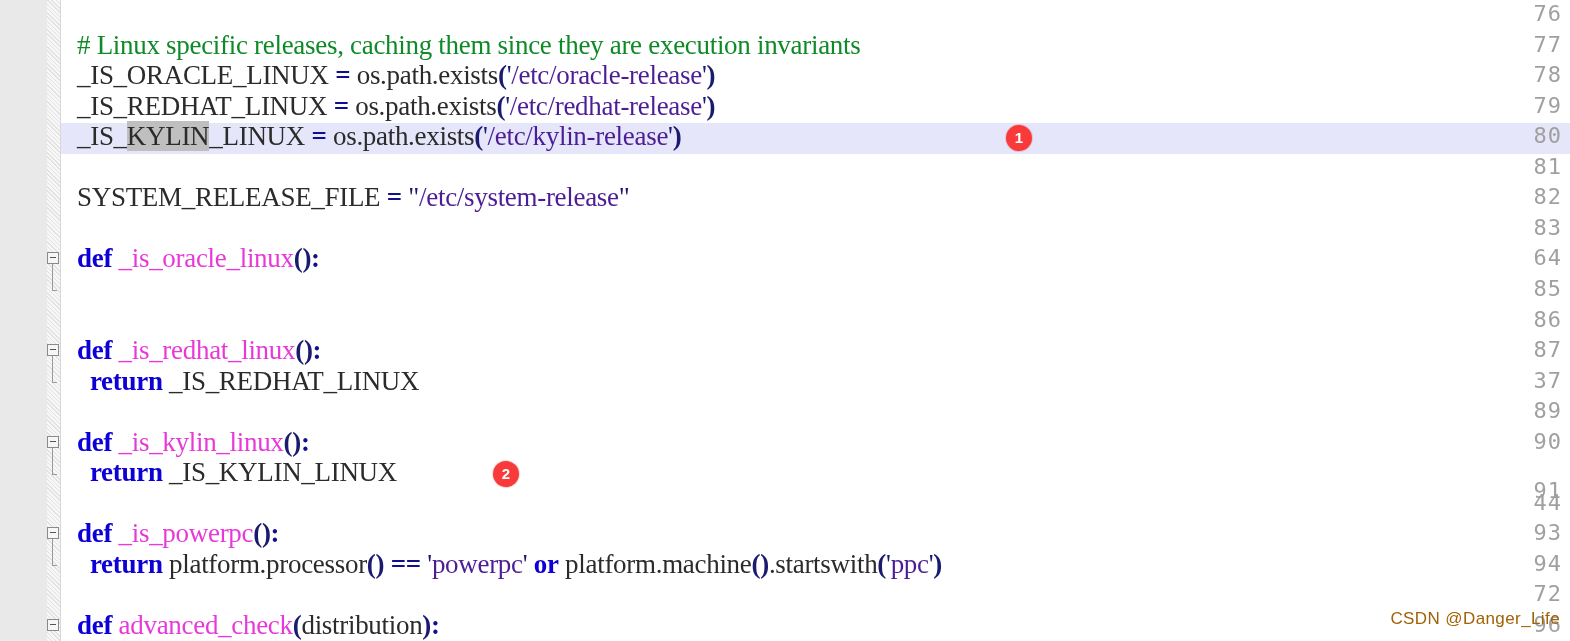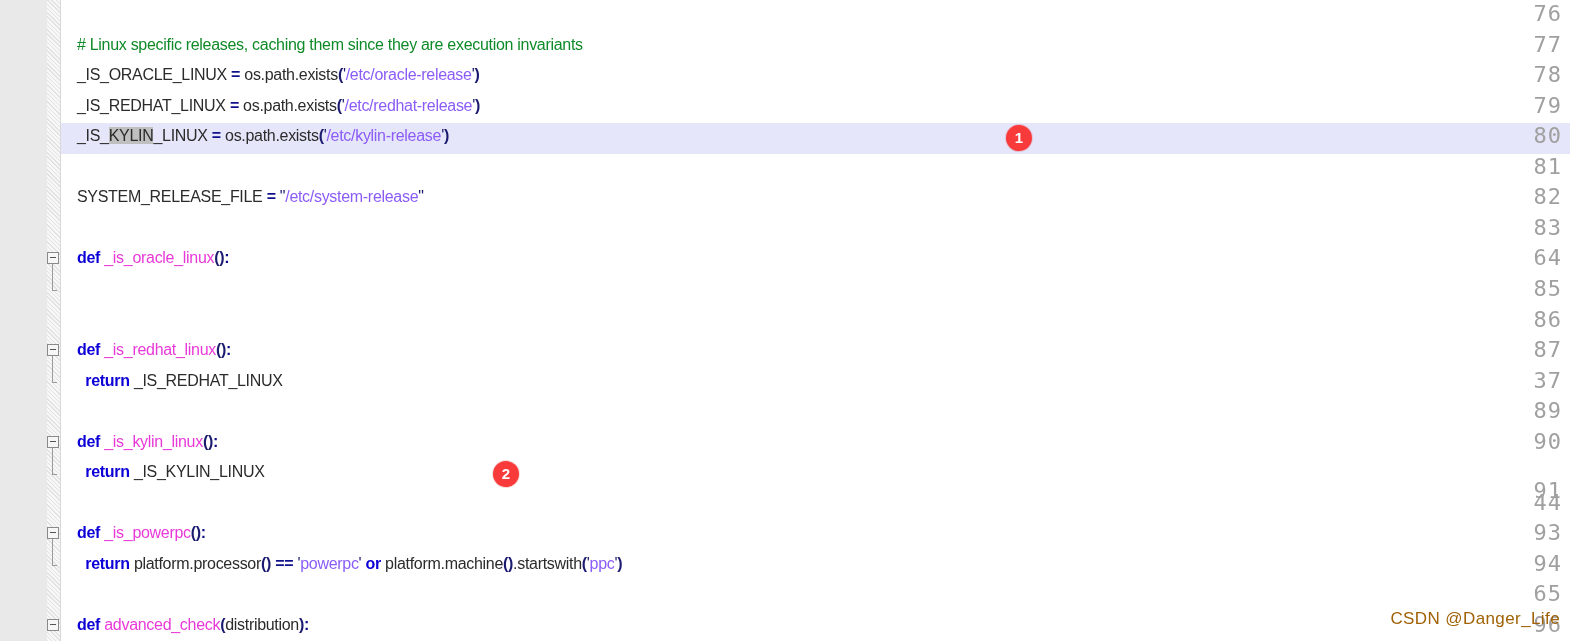--- a/index.html
+++ b/index.html
@@ -60,41 +60,41 @@
     width: 1509px; height: 641px;
     z-index: 1;
   }
   .code-line {
     position: absolute;
     left: 0;
     width: 1509px;
     height: 30.55px;
     white-space: pre;
     color: #2b2b2b;
-    font-family: Liberation Sans, sans-serif;
-    font-size: 16px;
+    font-family: Liberation Serif, serif;
+    font-size: 27px;
     letter-spacing: -0.3px;
   }
   .code-line .txt { display: inline-block; padding-left: 16px; }
 
   
   .hl-band {
     position: absolute;
     left: 61px;
     width: 1509px;
     height: 31px;
     background: #e6e6fa;
     z-index: 0;
   }
 
   
   .t-comment { color: #0f8a28; }
   .t-kw      { color: #0c00d6; font-weight: bold; }
   .t-func    { color: #e838d8; }
-  .t-str     { color: #8b5cf6; }
+  .t-str     { color: #4c1d95; }
   .t-quote   { color: #1a1a6e; }
   .t-paren   { color: #1a1a6e; font-weight: bold; }
   .t-op      { color: #10108a; font-weight: bold; }
   .t-plain   { color: #2b2b2b; }
 
   
   .sel {
     background: #bfbfbf;
   }
 
@@ -185,21 +185,21 @@
       <div class="lnum" style="top: 273.95px;">85</div>
       <div class="lnum" style="top: 304.5px;">86</div>
       <div class="lnum" style="top: 335.05px;">87</div>
       <div class="lnum" style="top: 365.6px;">37</div>
       <div class="lnum" style="top: 396.15px;">89</div>
       <div class="lnum" style="top: 426.7px;">90</div>
       <div class="lnum" style="top: 476px;">91</div>
       <div class="lnum" style="top: 487.8px;">44</div>
       <div class="lnum" style="top: 518.35px;">93</div>
       <div class="lnum" style="top: 548.9px;">94</div>
-      <div class="lnum" style="top: 579.45px;">65</div>
+      <div class="lnum" style="top: 579.45px;">72</div>
       <div class="lnum" style="top: 610px;">96</div>
     </div>
 
   <div id="folds">
       <div class="fold" style="top: 243.4px; height: 61.1px;">
         <span class="fold-box"></span>
         <span class="fold-stem"></span>
         <span class="fold-foot"></span>
       </div>
       <div class="fold" style="top: 335.05px; height: 61.1px;">

